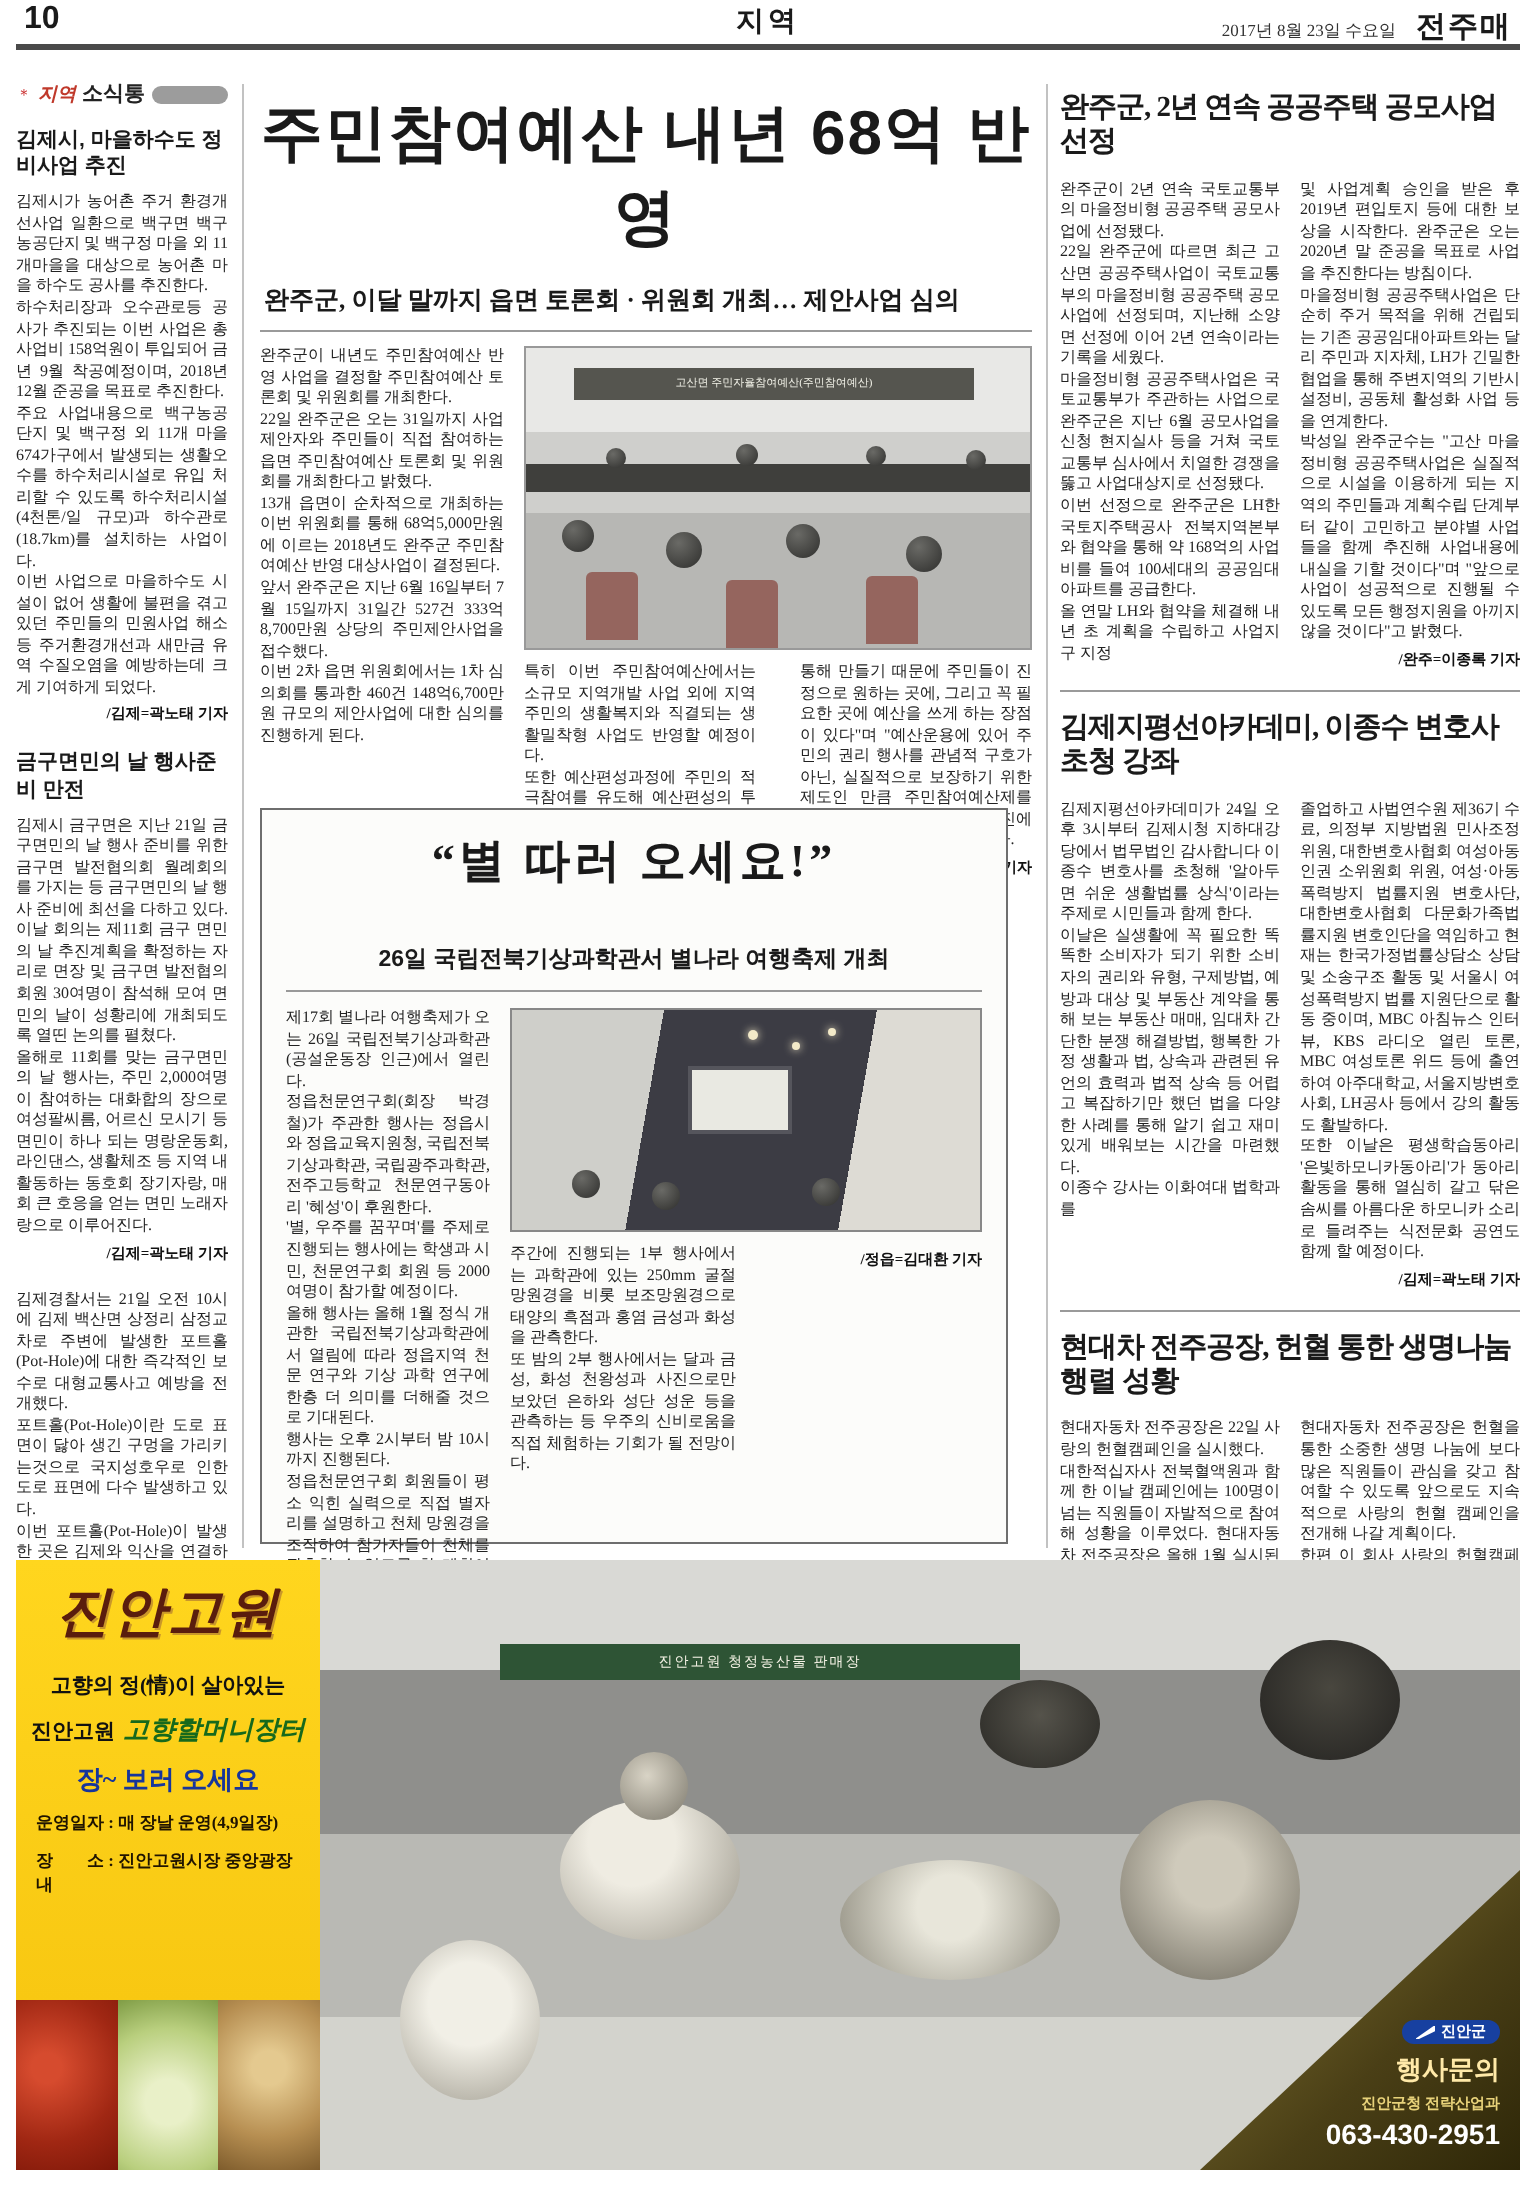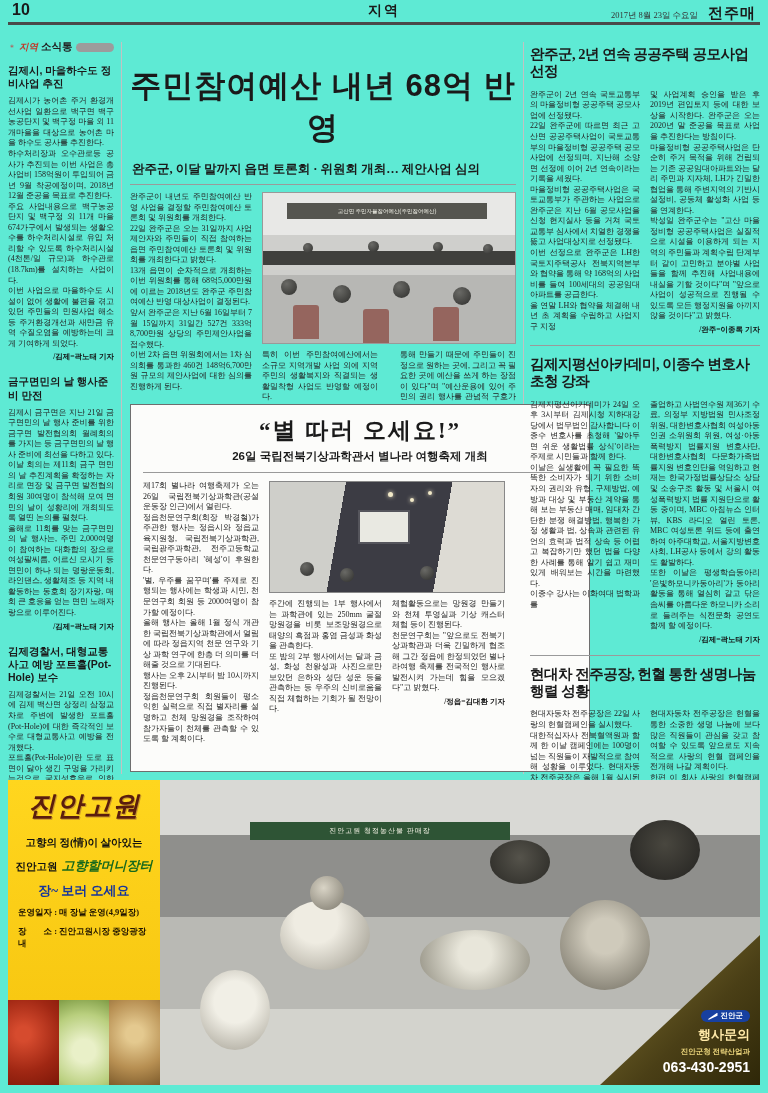--- a/index.html
+++ b/index.html
@@ -1,19 +1,19 @@
 <!DOCTYPE html>
 <html><head>
 <meta charset="utf-8">
 <style>
   * { margin:0; padding:0; box-sizing:border-box; }
   html,body { background:#888; }
   .page {
     position:relative; width:768px; height:1093px; margin:0 auto;
-    background:#5eead4; color:#1a1a1a; overflow:hidden;
+    background:#ffffff; color:#1a1a1a; overflow:hidden;
     font-family:"Liberation Serif", serif;
   }
   
   .hdr { position:absolute; left:0; top:0; width:768px; height:24px; }
   .hdr-rule { position:absolute; left:8px; right:8px; top:22px; height:3px; background:#4a4a4a; }
   .page-num { position:absolute; left:12px; top:1px; font-family:"Liberation Sans",sans-serif; font-weight:bold; font-size:16px; }
   .section-name { position:absolute; left:0; width:768px; top:2px; text-align:center; font-family:"Liberation Sans",sans-serif; font-weight:bold; font-size:14px; letter-spacing:2px; }
   .hdr-right { position:absolute; right:12px; top:4px; display:flex; align-items:baseline; gap:10px; }
   .hdr-date { font-size:8.5px; color:#333; }
   .masthead { font-family:"Liberation Sans",sans-serif; font-weight:bold; font-size:15px; letter-spacing:1px; }
@@ -27,36 +27,36 @@
   .briefs { position:absolute; left:8px; top:40px; width:106px; }
   .badge { display:flex; align-items:center; gap:3px; margin-bottom:10px; }
   .badge-star { color:#c33; font-size:8px; }
   .badge-region { color:#c0392b; font-weight:bold; font-style:italic; font-size:9.5px; }
   .badge-name { font-weight:bold; font-size:10.5px; color:#222; }
   .badge-pill { flex:1; height:9px; border-radius:5px; background:#9c9c9c; }
   .brief { margin-bottom:13px; }
   .brief-title { font-family:"Liberation Sans",sans-serif; font-weight:bold; font-size:10.5px; line-height:1.25; margin-bottom:6px; }
   
   .main-art { position:absolute; left:130px; top:46px; width:386px; }
-  .main-headline { font-family:"Liberation Sans",sans-serif; font-weight:bold; font-size:31px; letter-spacing:1px; text-align:center;margin-top:19px; }
+  .main-headline { font-family:"Liberation Sans",sans-serif; font-weight:bold; font-size:31px; letter-spacing:1px; text-align:center; }
   .main-subhead { font-weight:bold; font-size:12.5px; margin:12px 0 6px 2px; }
   .main-body { display:flex; gap:10px; margin-top:7px; }
   .mcol { width:122px; }
   .main-right { width:254px; display:flex; flex-direction:column; }
   .main-photo { position:relative; width:254px; height:152px; background:linear-gradient(#e8e8e6 0 28%, #cfcfcc 28% 55%, #b7b7b4 55% 100%); overflow:hidden; border:1px solid #999; }
   .photo-banner { position:absolute; left:24px; top:10px; width:200px; height:16px; background:#55554f; color:#f3f3e9; font-size:5.5px; text-align:center; line-height:16px; white-space:nowrap; overflow:hidden; }
   .ppl { position:absolute; border-radius:50%; background:radial-gradient(circle at 35% 30%, #6a6a66, #2e2e2c); }
   .table-strip { position:absolute; left:0; right:0; top:58px; height:14px; background:#3f3f3c; }
   .chair { position:absolute; width:26px; height:34px; background:#8a4a42; border-radius:3px 3px 0 0; opacity:.75; }
   .main-cols2 { display:flex; gap:22px; margin-top:6px; }
   .mcol2 { width:122px; }
   
-  .star-box { position:absolute; left:130px; top:404px; width:460px; height:368px; border:1px solid #6e6e6e; background:#fcfcfa; padding:10px 12px; }
+  .star-box { position:absolute; left:130px; top:404px; width:374px; height:368px; border:1px solid #6e6e6e; background:#fcfcfa; padding:10px 12px; }
   .star-headline { font-family:"Liberation Serif",serif; font-weight:bold; font-size:23px; text-align:center; letter-spacing:2px; }
-  .star-subhead { font-family:"Liberation Sans",sans-serif; font-weight:bold; font-size:11.5px; text-align:center; margin-top:3px; }
+  .star-subhead { font-family:"Liberation Sans",sans-serif; font-weight:bold; font-size:11.5px; text-align:center; margin-top:26px; }
   .star-rule { height:1px; background:#999; margin:8px 0 8px; }
   .star-body { display:flex; gap:10px; }
   .scol { width:116px; }
   .star-right { width:236px; display:flex; flex-direction:column; }
   .star-photo { position:relative; width:236px; height:112px; border:1px solid #888; overflow:hidden;
     background:linear-gradient(100deg,#cfcfca 0 30%, #3c3c44 30% 72%, #dddbd4 72% 100%); }
   .star-screen { position:absolute; left:88px; top:28px; width:52px; height:34px; background:#e9e9e2; border:2px solid #55555c; }
   .star-dot { position:absolute; border-radius:50%; background:#f2e9c8; box-shadow:0 0 4px #f2e9c8; }
   .star-cols2 { display:flex; gap:10px; margin-top:6px; }
   
@@ -132,21 +132,20 @@
 
     <div class="brief">
       <div class="brief-title">금구면민의 날 행사준비 만전</div>
       <div class="body-text">김제시 금구면은 지난 21일 금구면민의 날 행사 준비를 위한 금구면 발전협의회 월례회의를 가지는 등 금구면민의 날 행사 준비에 최선을 다하고 있다.
 이날 회의는 제11회 금구 면민의 날 추진계획을 확정하는 자리로 면장 및 금구면 발전협의회원 30여명이 참석해 모여 면민의 날이 성황리에 개최되도록 열띤 논의를 펼쳤다.
 올해로 11회를 맞는 금구면민의 날 행사는, 주민 2,000여명이 참여하는 대화합의 장으로 여성팔씨름, 어르신 모시기 등 면민이 하나 되는 명랑운동회, 라인댄스, 생활체조 등 지역 내 활동하는 동호회 장기자랑, 매회 큰 호응을 얻는 면민 노래자랑으로 이루어진다.</div>
       <div class="byline">/김제=곽노태 기자</div>
     </div>
 
     <div class="brief">
-      <div class="brief-title">김제경찰서, 대형교통사고 예방 포트홀(Pot-Hole) 보수</div>
       <div class="body-text">김제경찰서는 21일 오전 10시에 김제 백산면 상정리 삼정교차로 주변에 발생한 포트홀(Pot-Hole)에 대한 즉각적인 보수로 대형교통사고 예방을 전개했다.
 포트홀(Pot-Hole)이란 도로 표면이 닳아 생긴 구멍을 가리키는것으로 국지성호우로 인한 도로 표면에 다수 발생하고 있다.
 이번 포트홀(Pot-Hole)이 발생한 곳은 김제와 익산을 연결하는 23호 국도로 무엇보다 많은 차량이 통행하는 김제시 내 주요도로다. 김제경찰서는 사고 예방을 위한 순찰도중 포트홀을 발견 도로청과의 비상연락 체제로 즉각적인 보수가 이루어진 것이다.</div>
       <div class="byline">/김제=곽노태 기자</div>
     </div>
   </div>
 
   <div class="main-art">
     <div class="main-headline">주민참여예산 내년 68억 반영</div>
     <div class="main-subhead">완주군, 이달 말까지 읍면 토론회 · 위원회 개최… 제안사업 심의</div>
@@ -204,22 +203,20 @@
           <div class="star-dot" style="left:140px;top:16px;width:4px;height:4px;"></div>
           <div class="star-dot" style="left:158px;top:9px;width:4px;height:4px;"></div>
           <div class="ppl" style="left:30px;top:80px;width:14px;height:14px;"></div>
           <div class="ppl" style="left:70px;top:86px;width:14px;height:14px;"></div>
           <div class="ppl" style="left:150px;top:84px;width:14px;height:14px;"></div>
         </div>
         <div class="star-cols2">
           <div class="scol body-text">주간에 진행되는 1부 행사에서는 과학관에 있는 250mm 굴절 망원경을 비롯 보조망원경으로 태양의 흑점과 홍염 금성과 화성을 관측한다.
 또 밤의 2부 행사에서는 달과 금성, 화성 천왕성과 사진으로만 보았던 은하와 성단 성운 등을 관측하는 등 우주의 신비로움을 직접 체험하는 기회가 될 전망이다.</div>
           <div class="scol">
-            <div class="body-text">체험활동으로는 망원경 만들기와 천체 투영실과 기상 캐스터 체험 등이 진행된다.
-천문연구회는 "앞으로도 전북기상과학관과 더욱 긴밀하게 협조해 그간 정읍에 한정되었던 별나라여행 축제를 전국적인 행사로 발전시켜 가는데 힘을 모으겠다"고 밝혔다.</div>
             <div class="byline">/정읍=김대환 기자</div>
           </div>
         </div>
       </div>
     </div>
   </div>
 
   <div class="right-col">
 
     <div>

